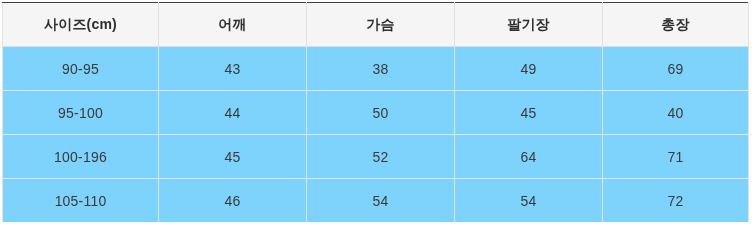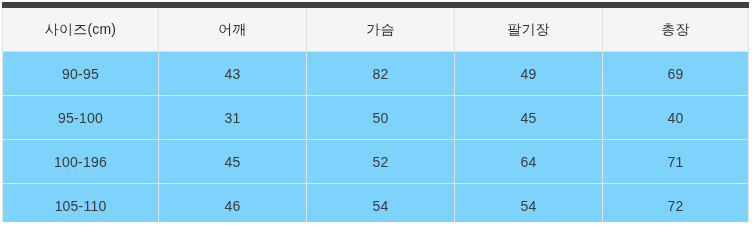--- a/index.html
+++ b/index.html
@@ -40,22 +40,23 @@
     color: #333333;
     font-weight: normal;
     padding: 0;
   }
   table.size-table thead th {
     height: 43px;
     background: #f5f5f5;
     font-size: 14px;
     letter-spacing: 0.2px;
     color: #2e2e2e;
-    border-top: 6px solid #404040;
+    border-top: 1px solid #404040;
     border-bottom: 1px solid #dedede;
+    font-weight: bold;
   }
   table.size-table tbody td {
     height: 43px;
     background: #7dd3fc;
     font-size: 14px;
     letter-spacing: 0.2px;
     color: #3a3a3a;
   }
   table.size-table tbody tr:last-child td {
     border-bottom: 3px solid #701a75;
@@ -79,27 +80,27 @@
         <th>어깨</th>
         <th>가슴</th>
         <th>팔기장</th>
         <th>총장</th>
       </tr>
     </thead>
     <tbody>
       <tr>
         <td>90-95</td>
         <td>43</td>
-        <td>82</td>
+        <td>38</td>
         <td>49</td>
         <td>69</td>
       </tr>
       <tr>
         <td>95-100</td>
-        <td>31</td>
+        <td>44</td>
         <td>50</td>
         <td>45</td>
         <td>40</td>
       </tr>
       <tr>
         <td>100-196</td>
         <td>45</td>
         <td>52</td>
         <td>64</td>
         <td>71</td>

